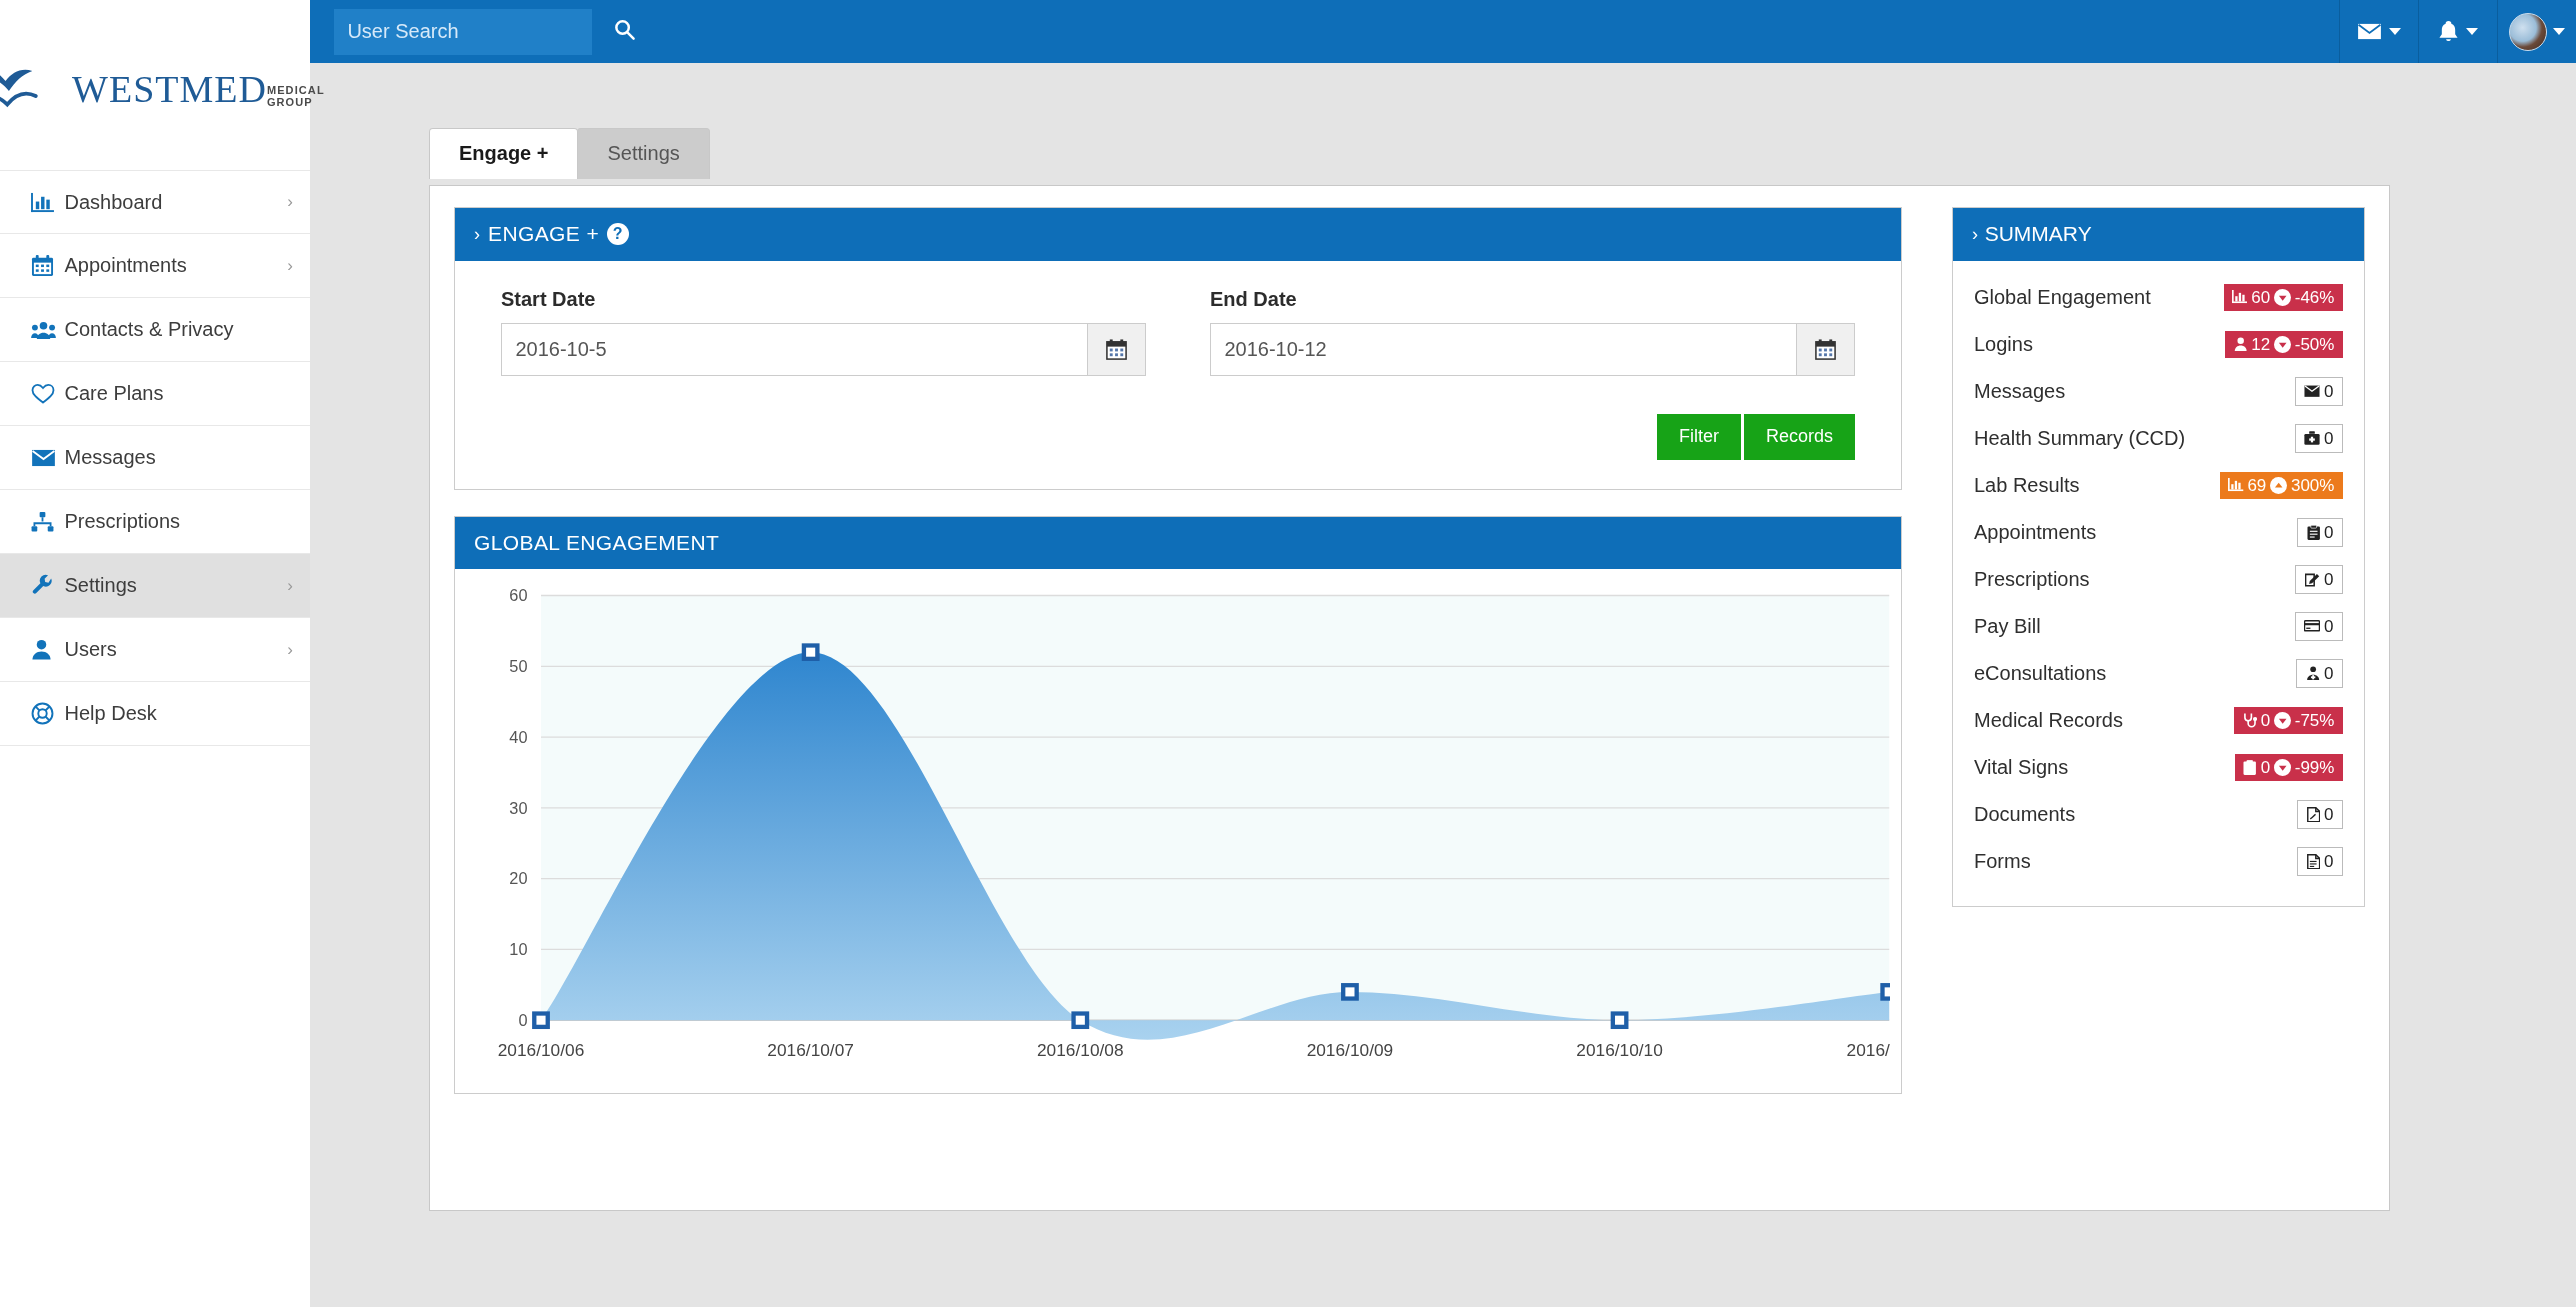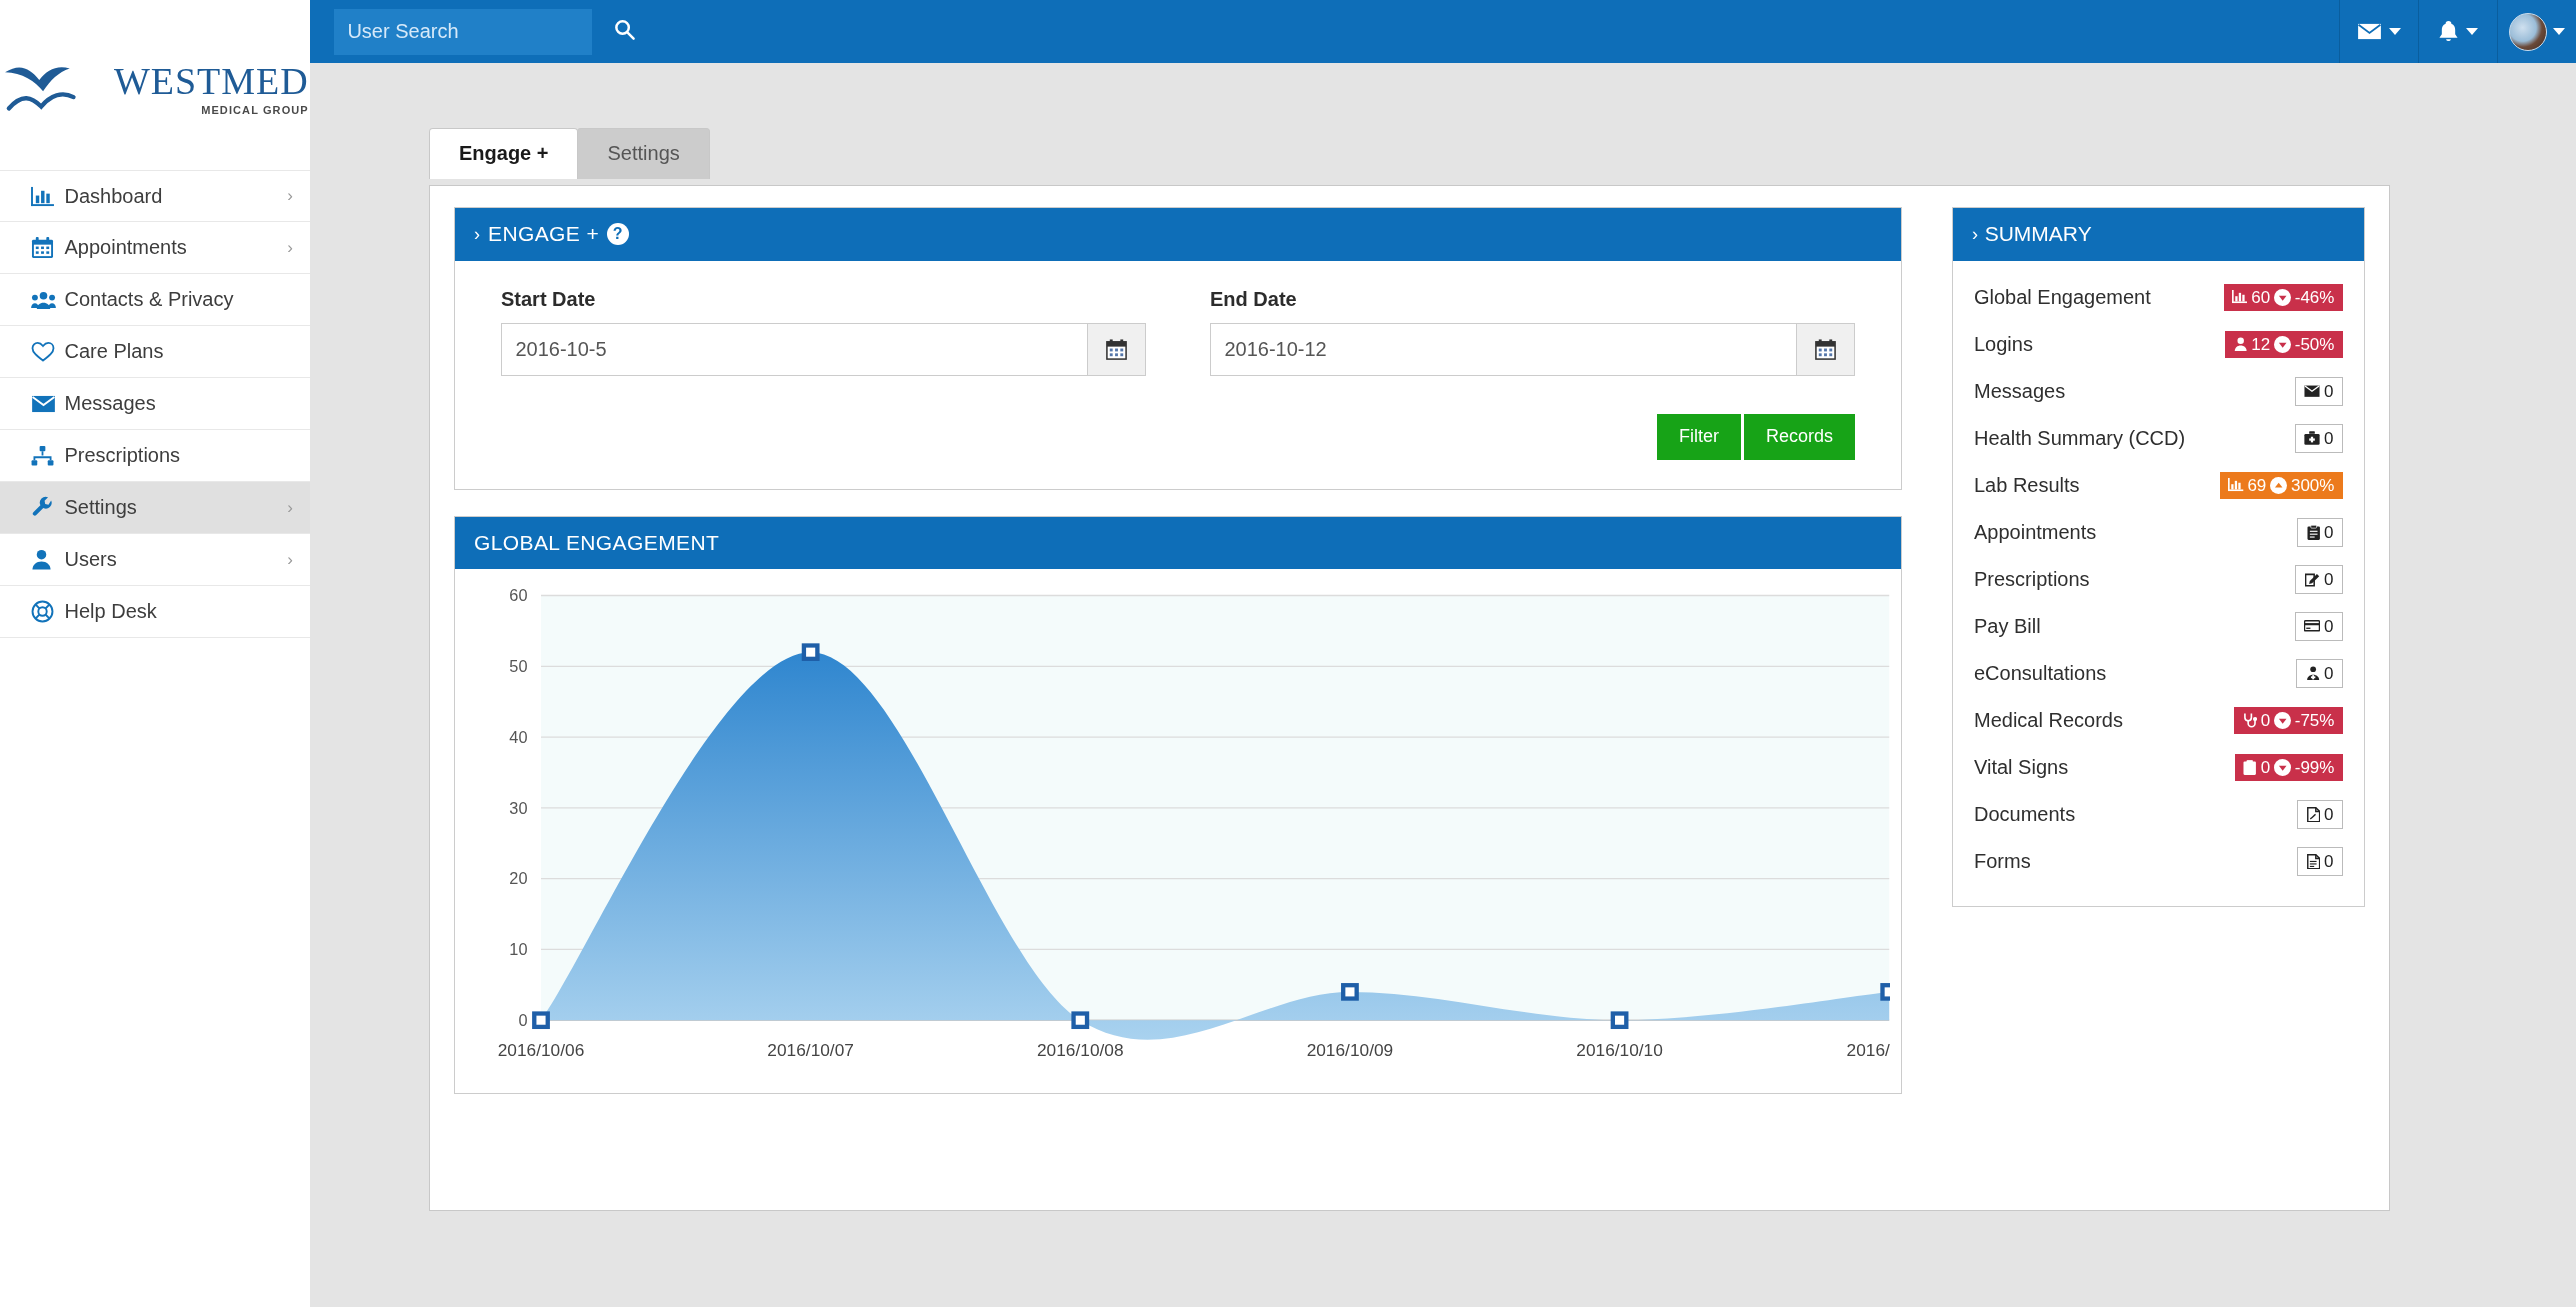--- a/index.html
+++ b/index.html
@@ -42,27 +42,27 @@
   }
 
   
   #sidebar {
     position: absolute; left: 0; top: 0; width: 310px; height: 1307px;
     background: #fff;
   }
   #logo { height: 170px; display: flex; align-items: center; justify-content: center;
           padding-top: 7.6px; }
   #logo-inner { display: flex; align-items: center; gap: 5.7px; }
-  #logo-text { display: flex; flex-direction: column; align-items: flex-end; }
+  #logo-text { display: flex; flex-direction: row; align-items: flex-end; }
   #logo-word { font-family: "Liberation Serif", serif; font-size: 38px;
                letter-spacing: 1px; color: #1f5b96; line-height: 1; }
   #logo-sub { font-size: 11px; letter-spacing: 1.1px; color: #4a4a4a;
               margin-top: 3.8px; font-weight: bold; }
   .nav-item {
-    height: 52px; display: flex; align-items: center; padding: 0 17px 0 30.5px;
+    height: 64px; display: flex; align-items: center; padding: 0 17px 0 30.5px;
     border-bottom: 1px solid #e8e8e8; cursor: pointer;
     font-size: 20px; color: #3d3d3d;
   }
   .nav-item:first-of-type { border-top: 1px solid #e8e8e8; }
   .nav-item.active { background: #e0e0e0; }
   .nav-icon { width: 34px; color: #1273ba; display: flex; align-items: center;
               flex-shrink: 0; }
   .nav-label { flex: 1; }
   .nav-arrow { color: #9a9a9a; font-size: 17px; }
 

